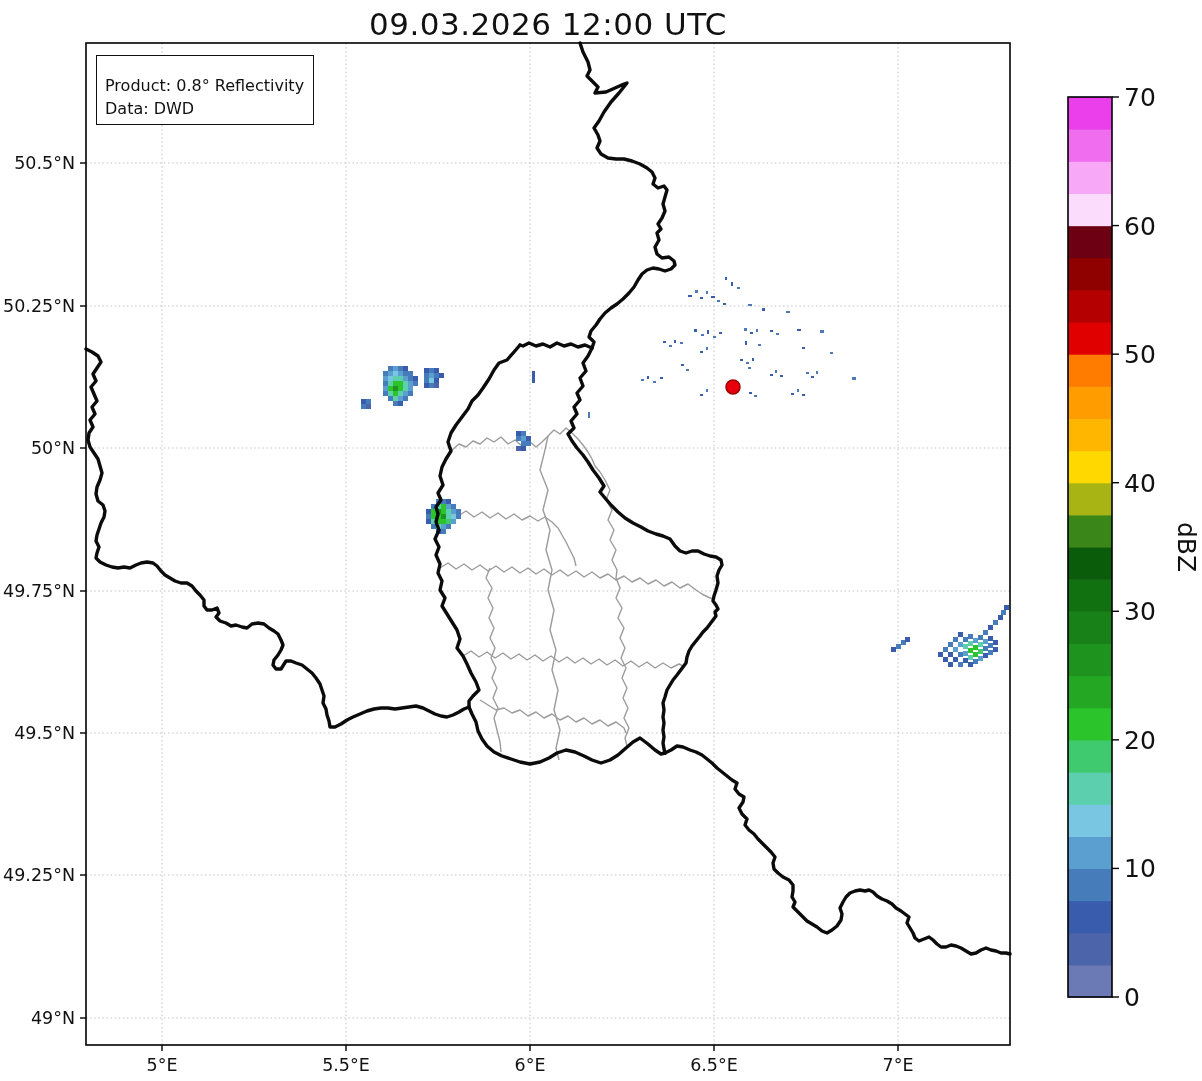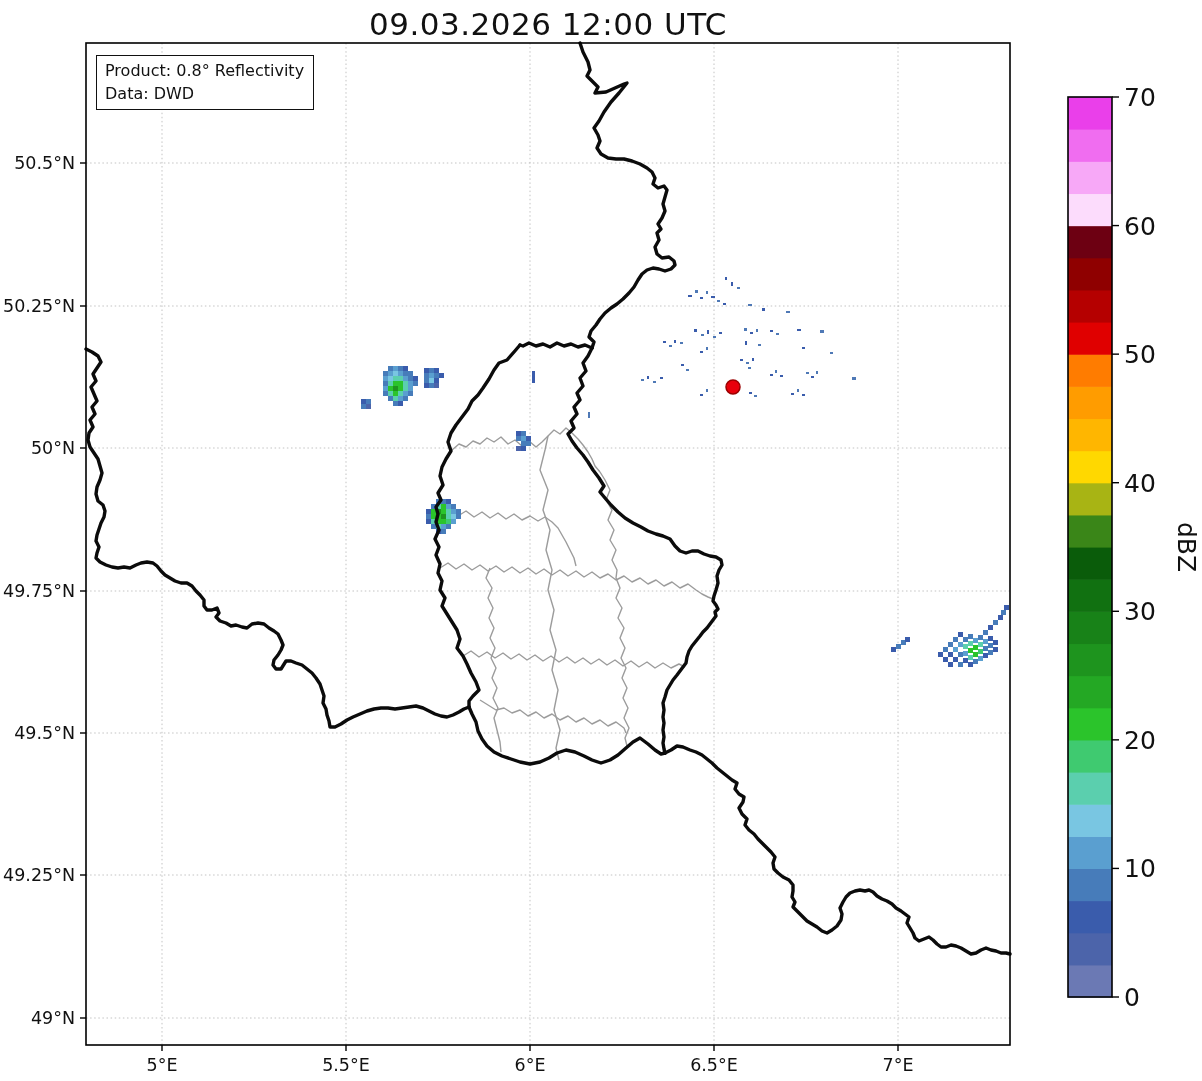--- a/index.html
+++ b/index.html
@@ -2,21 +2,21 @@
 <html><head>
 <meta charset="utf-8">
 <style>
   html,body{margin:0;padding:0;background:#ffffff;}
   .figure{position:relative;width:1202px;height:1081px;background:#ffffff;overflow:hidden;
           font-family:"DejaVu Sans","Liberation Sans",sans-serif;color:#111;}
   .title{position:absolute;left:86px;top:6px;width:924px;text-align:center;
          font-size:31px;color:#111;letter-spacing:.5px;}
   #map-svg{position:absolute;left:0;top:0;}
   .info-box{position:absolute;left:96px;top:55px;background:#fff;border:1.3px solid #111;
-            padding:3px 9px 4px 8px;font-size:16px;line-height:1.45;z-index:5;}
+            padding:18px 9px 4px 8px;font-size:16px;line-height:1.45;z-index:5;}
   .grid{stroke:#bcbcbc;stroke-width:0.9;stroke-dasharray:1.5 2.6;fill:none;}
   .canton{stroke:#9c9c9c;stroke-width:1.4;fill:none;stroke-linejoin:round;}
   .country{stroke:#0b0b0b;stroke-width:3.4;fill:none;stroke-linejoin:round;stroke-linecap:round;}
   .frame{stroke:#000;stroke-width:1.6;fill:none;}
   .tickmark{stroke:#000;stroke-width:1.4;}
   .xtick,.ytick{font-size:17.5px;fill:#111;}
   .cbtick{font-size:25px;fill:#111;}
   .cblabel{font-size:25px;fill:#111;}
 </style>
 </head>

